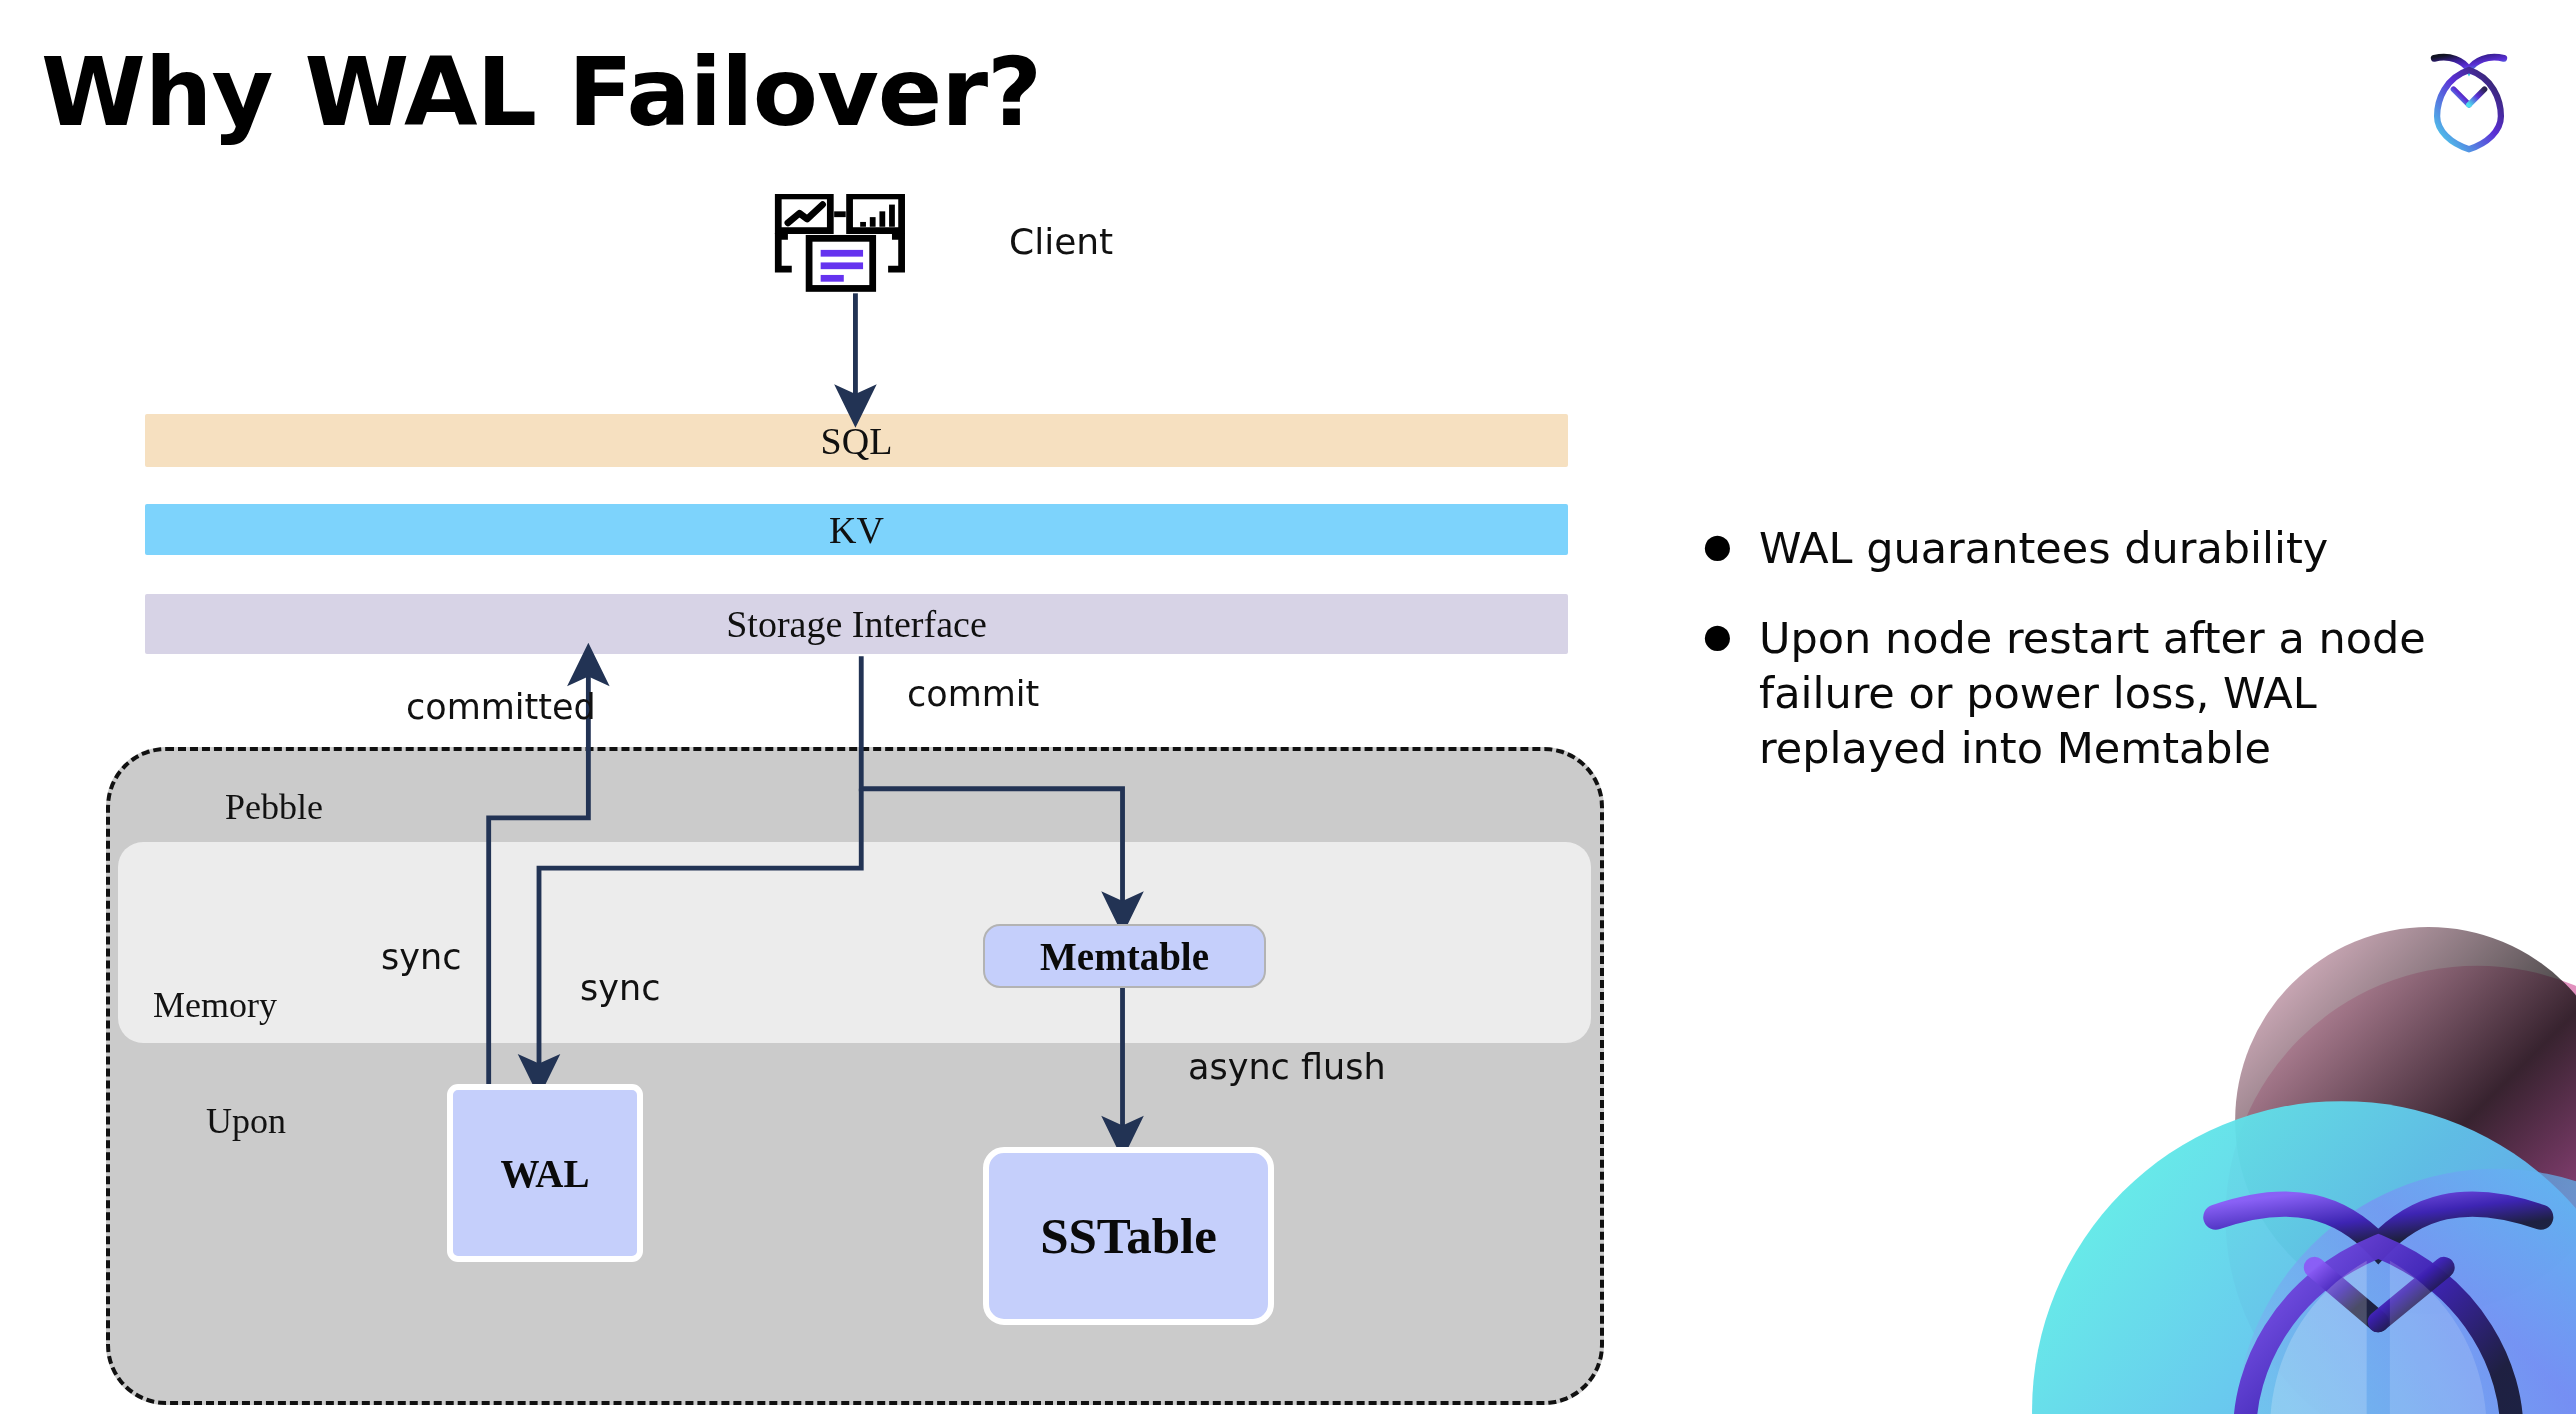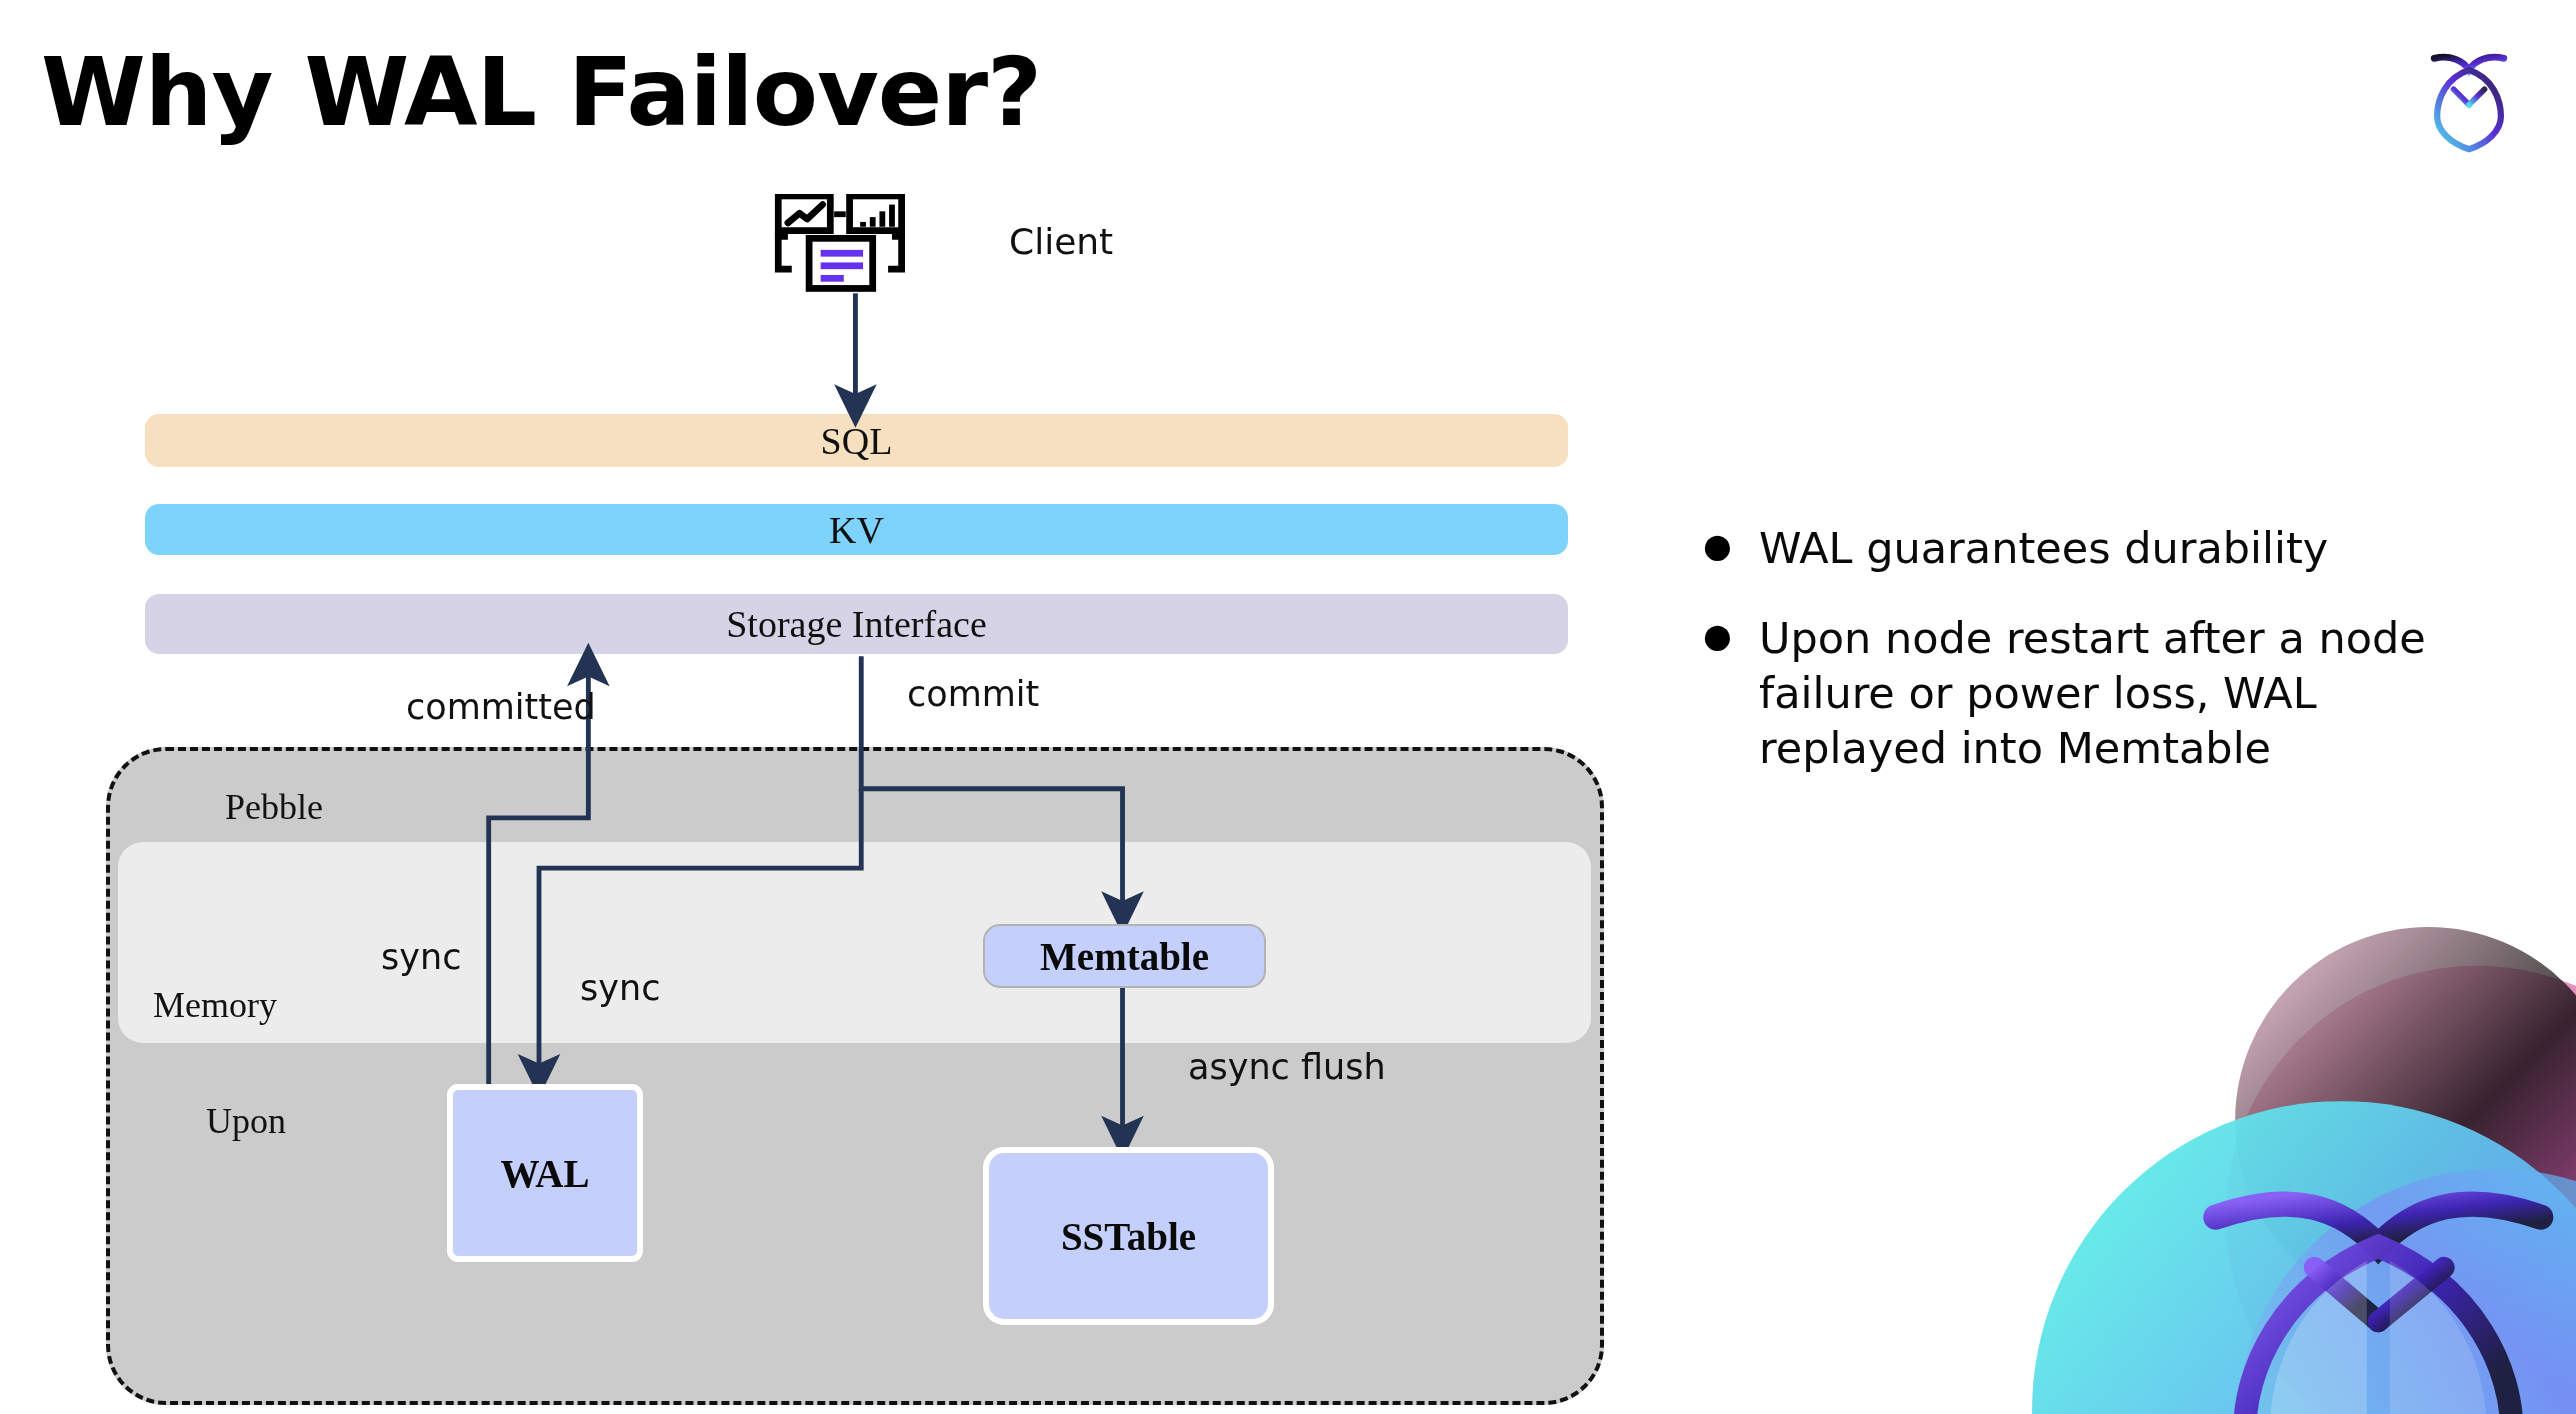--- a/index.html
+++ b/index.html
@@ -19,21 +19,21 @@
   
   #corner-art{position:absolute;left:1974px;top:927px;width:619px;height:503px;
               pointer-events:none;}
 
   
   #client-icon{position:absolute;left:774px;top:194px;width:155px;height:106px;}
   #client-label{position:absolute;left:1009px;top:221px;font-size:36px;color:#111;
                 font-family:"DejaVu Sans",sans-serif;}
 
   
-  .layer-bar{position:absolute;left:145px;width:1423px;border-radius:14px;
+  .layer-bar{position:absolute;left:145px;width:1423px;border-radius:2px;
              display:flex;align-items:center;justify-content:center;
              font-family:"Liberation Serif",serif;font-size:38px;color:#101010;}
   #bar-sql{top:414px;height:53px;background:#f6e0c0;}
   #bar-kv{top:504px;height:51px;background:#7dd3fc;}
   #bar-storage{top:594px;height:60px;background:#d7d3e6;}
 
   
   #pebble-box{position:absolute;left:106px;top:747px;width:1498px;height:658px;
               border:4.8px dashed #111;border-radius:60px;background:#cbcbcb;box-sizing:border-box;}
   #pebble-label{position:absolute;left:225px;top:786px;font-size:36px;color:#121212;
@@ -48,21 +48,21 @@
 
   
   .node-box{position:absolute;display:flex;align-items:center;justify-content:center;
             font-family:"Liberation Serif",serif;font-weight:bold;color:#0a0a0a;
             background:#c5cffb;}
   #node-memtable{left:983px;top:924px;width:279px;height:60px;border-radius:17px;
                  border:2.9px solid #b3b3b3;font-size:39px;}
   #node-wal{left:447px;top:1084px;width:184px;height:166px;border-radius:11px;
             border:6.8px solid #ffffff;font-size:39px;}
   #node-sstable{left:983px;top:1147px;width:279px;height:166px;border-radius:21px;
-                border:6.8px solid #ffffff;font-size:39px;}
+                border:6.8px solid #ffffff;font-size:51px;}
 
   
   #arrows{position:absolute;left:0;top:0;width:2576px;height:1415px;pointer-events:none;}
 
   
   .edge-label{position:absolute;font-size:35px;color:#111;
               font-family:"DejaVu Sans",sans-serif;white-space:nowrap;}
   #lbl-committed{left:406px;top:687px;}
   #lbl-commit{left:907px;top:674px;}
   #lbl-sync-a{left:381px;top:937px;}

